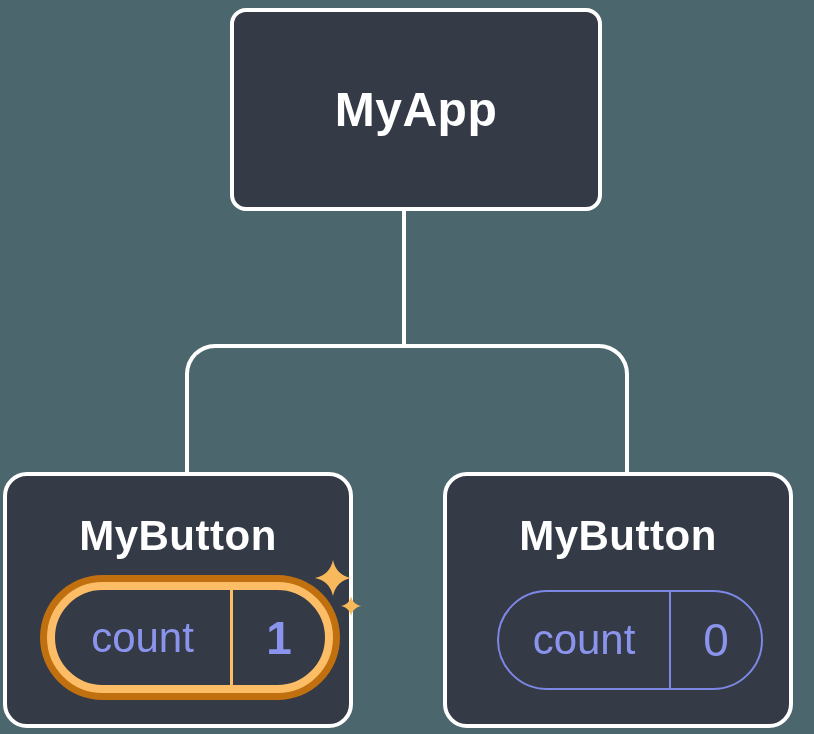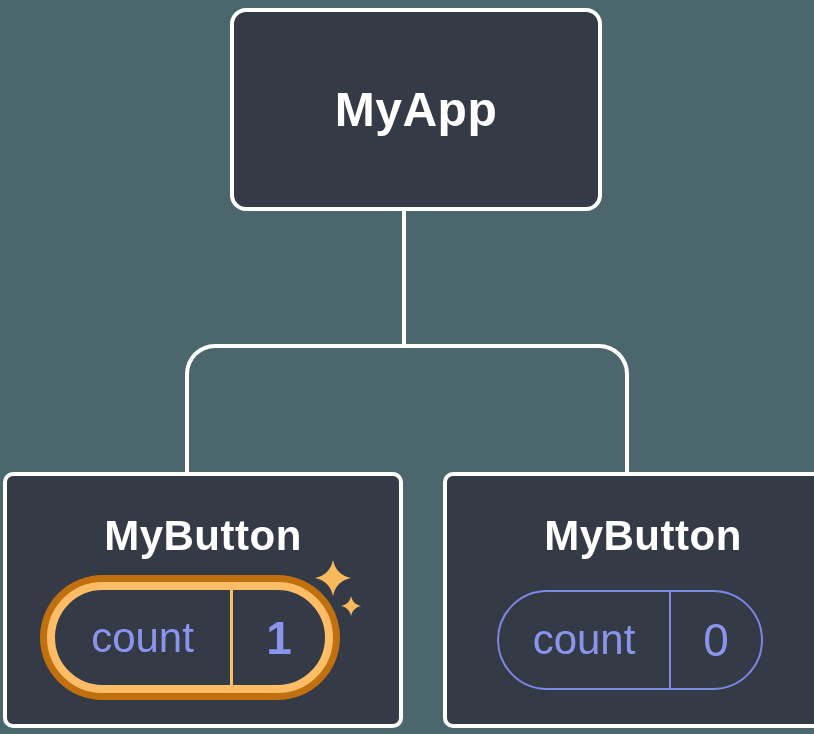--- a/index.html
+++ b/index.html
@@ -44,21 +44,21 @@
     box-sizing:border-box;
   }
   .node-root{
     left:218px;top:8px;width:372px;height:203px;border-radius:16px;
     display:flex;align-items:center;justify-content:center;margin-left:12px;
   }
   .node-root .node-title{
     font-size:48px;font-weight:bold;color:var(--title-text);letter-spacing:0.5px;
   }
   .node-child{
-    top:472px;width:400px;height:256px;border-radius:10px;
+    top:472px;width:350px;height:256px;border-radius:24px;
   }
   .node-child-left{left:3px;}
   .node-child-right{left:443px;}
   .node-child .node-title{
     position:absolute;left:0;top:36px;width:100%;text-align:center;
     font-size:42px;font-weight:bold;color:var(--title-text);letter-spacing:0.5px;
   }
   
   .pill{
     position:absolute;display:flex;align-items:stretch;box-sizing:border-box;

